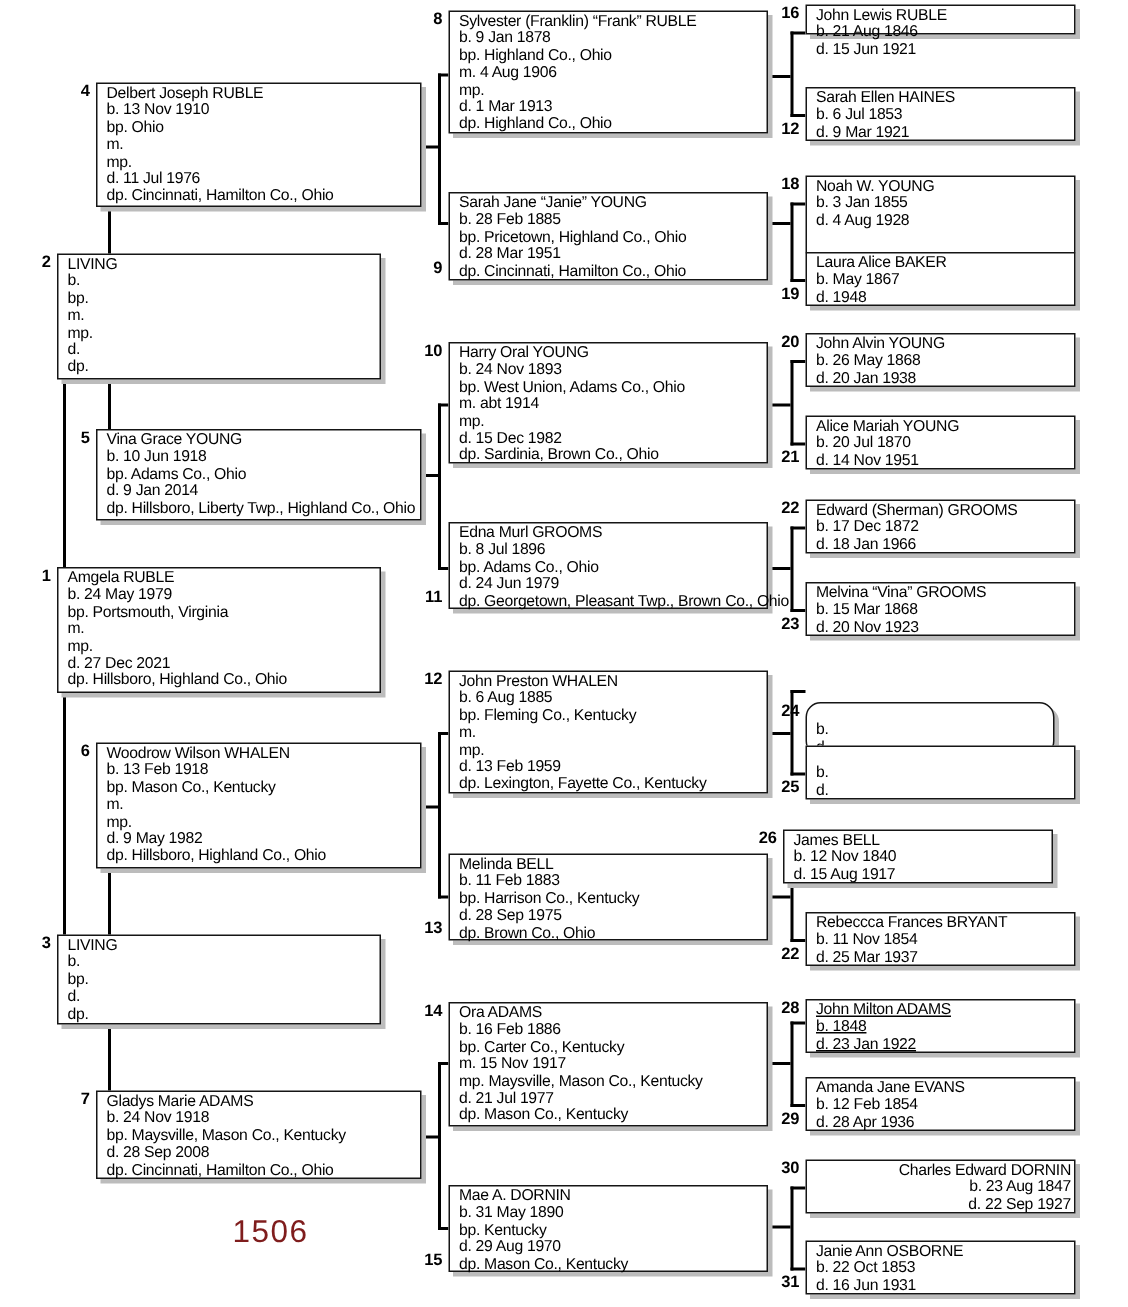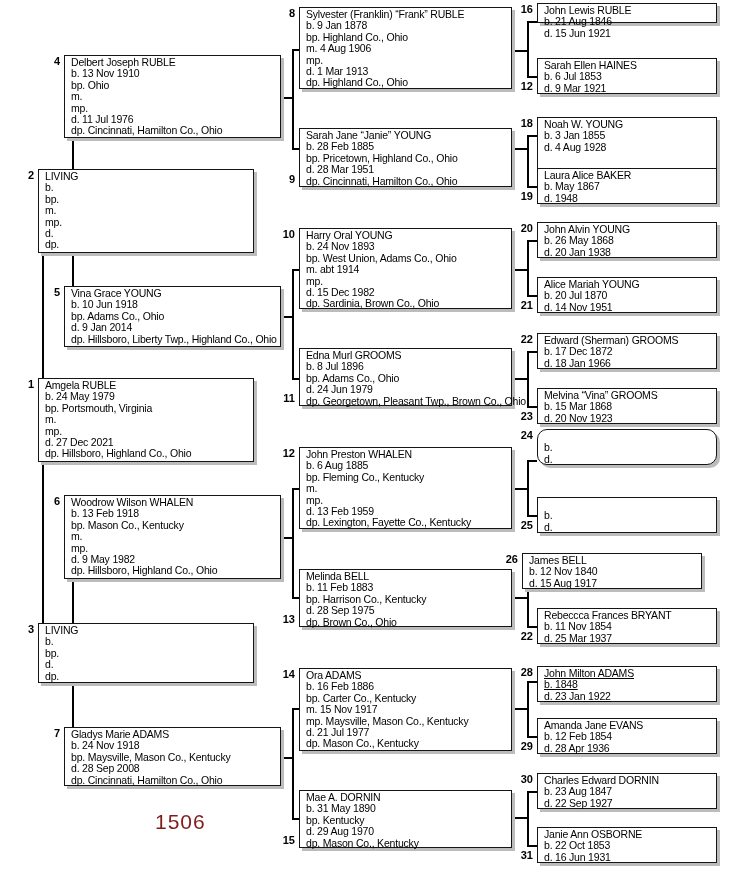--- a/index.html
+++ b/index.html
@@ -229,21 +229,21 @@
         <div class="fl">Edward (Sherman) GROOMS</div>
         <div class="fl">b. 17 Dec 1872</div>
         <div class="fl">d. 18 Jan 1966</div>
       </div>
       <div class="pbox" style="left: 537px; top: 388px; width: 180px; height: 36px; border-color: rgb(21, 21, 21); box-shadow: rgb(188, 188, 188) 3px 3px 0px; color: rgb(0, 0, 0);">
         <div class="num bot">23</div>
         <div class="fl">Melvina “Vina” GROOMS</div>
         <div class="fl">b. 15 Mar 1868</div>
         <div class="fl">d. 20 Nov 1923</div>
       </div>
-      <div class="pbox" style="left: 537px; top: 429px; width: 180px; height: 36px; border-color: rgb(21, 21, 21); box-shadow: rgb(188, 188, 188) 3px 3px 0px; color: rgb(0, 0, 0); border-radius: 10px;">
+      <div class="pbox" style="left: 537px; top: 468px; width: 166px; height: 36px; border-color: rgb(21, 21, 21); box-shadow: rgb(188, 188, 188) 3px 3px 0px; color: rgb(0, 0, 0); border-radius: 10px;">
         <div class="num top">24</div>
         <div class="fl"></div>
         <div class="fl">b.</div>
         <div class="fl">d.</div>
       </div>
       <div class="pbox" style="left: 537px; top: 497px; width: 180px; height: 36px; border-color: rgb(21, 21, 21); box-shadow: rgb(188, 188, 188) 3px 3px 0px; color: rgb(0, 0, 0);">
         <div class="num bot">25</div>
         <div class="fl"></div>
         <div class="fl">b.</div>
         <div class="fl">d.</div>
@@ -265,21 +265,21 @@
         <div class="fl">John Milton ADAMS</div>
         <div class="fl">b. 1848</div>
         <div class="fl">d. 23 Jan 1922</div>
       </div>
       <div class="pbox" style="left: 537px; top: 718px; width: 180px; height: 36px; border-color: rgb(21, 21, 21); box-shadow: rgb(188, 188, 188) 3px 3px 0px; color: rgb(0, 0, 0);">
         <div class="num bot">29</div>
         <div class="fl">Amanda Jane EVANS</div>
         <div class="fl">b. 12 Feb 1854</div>
         <div class="fl">d. 28 Apr 1936</div>
       </div>
-      <div class="pbox" style="left: 537px; top: 773px; width: 180px; height: 36px; border-color: rgb(21, 21, 21); box-shadow: rgb(188, 188, 188) 3px 3px 0px; color: rgb(0, 0, 0);">
+      <div class="pbox" style="left: 537px; top: 773px; width: 180px; height: 36px; border-color: rgb(21, 21, 21); box-shadow: rgb(188, 188, 188) 3px 3px 0px; color: rgb(0, 0, 0); text-align: right;">
         <div class="num top">30</div>
         <div class="fl">Charles Edward DORNIN</div>
         <div class="fl">b. 23 Aug 1847</div>
         <div class="fl">d. 22 Sep 1927</div>
       </div>
       <div class="pbox" style="left: 537px; top: 827px; width: 180px; height: 36px; border-color: rgb(21, 21, 21); box-shadow: rgb(188, 188, 188) 3px 3px 0px; color: rgb(0, 0, 0);">
         <div class="num bot">31</div>
         <div class="fl">Janie Ann OSBORNE</div>
         <div class="fl">b. 22 Oct 1853</div>
         <div class="fl">d. 16 Jun 1931</div>

